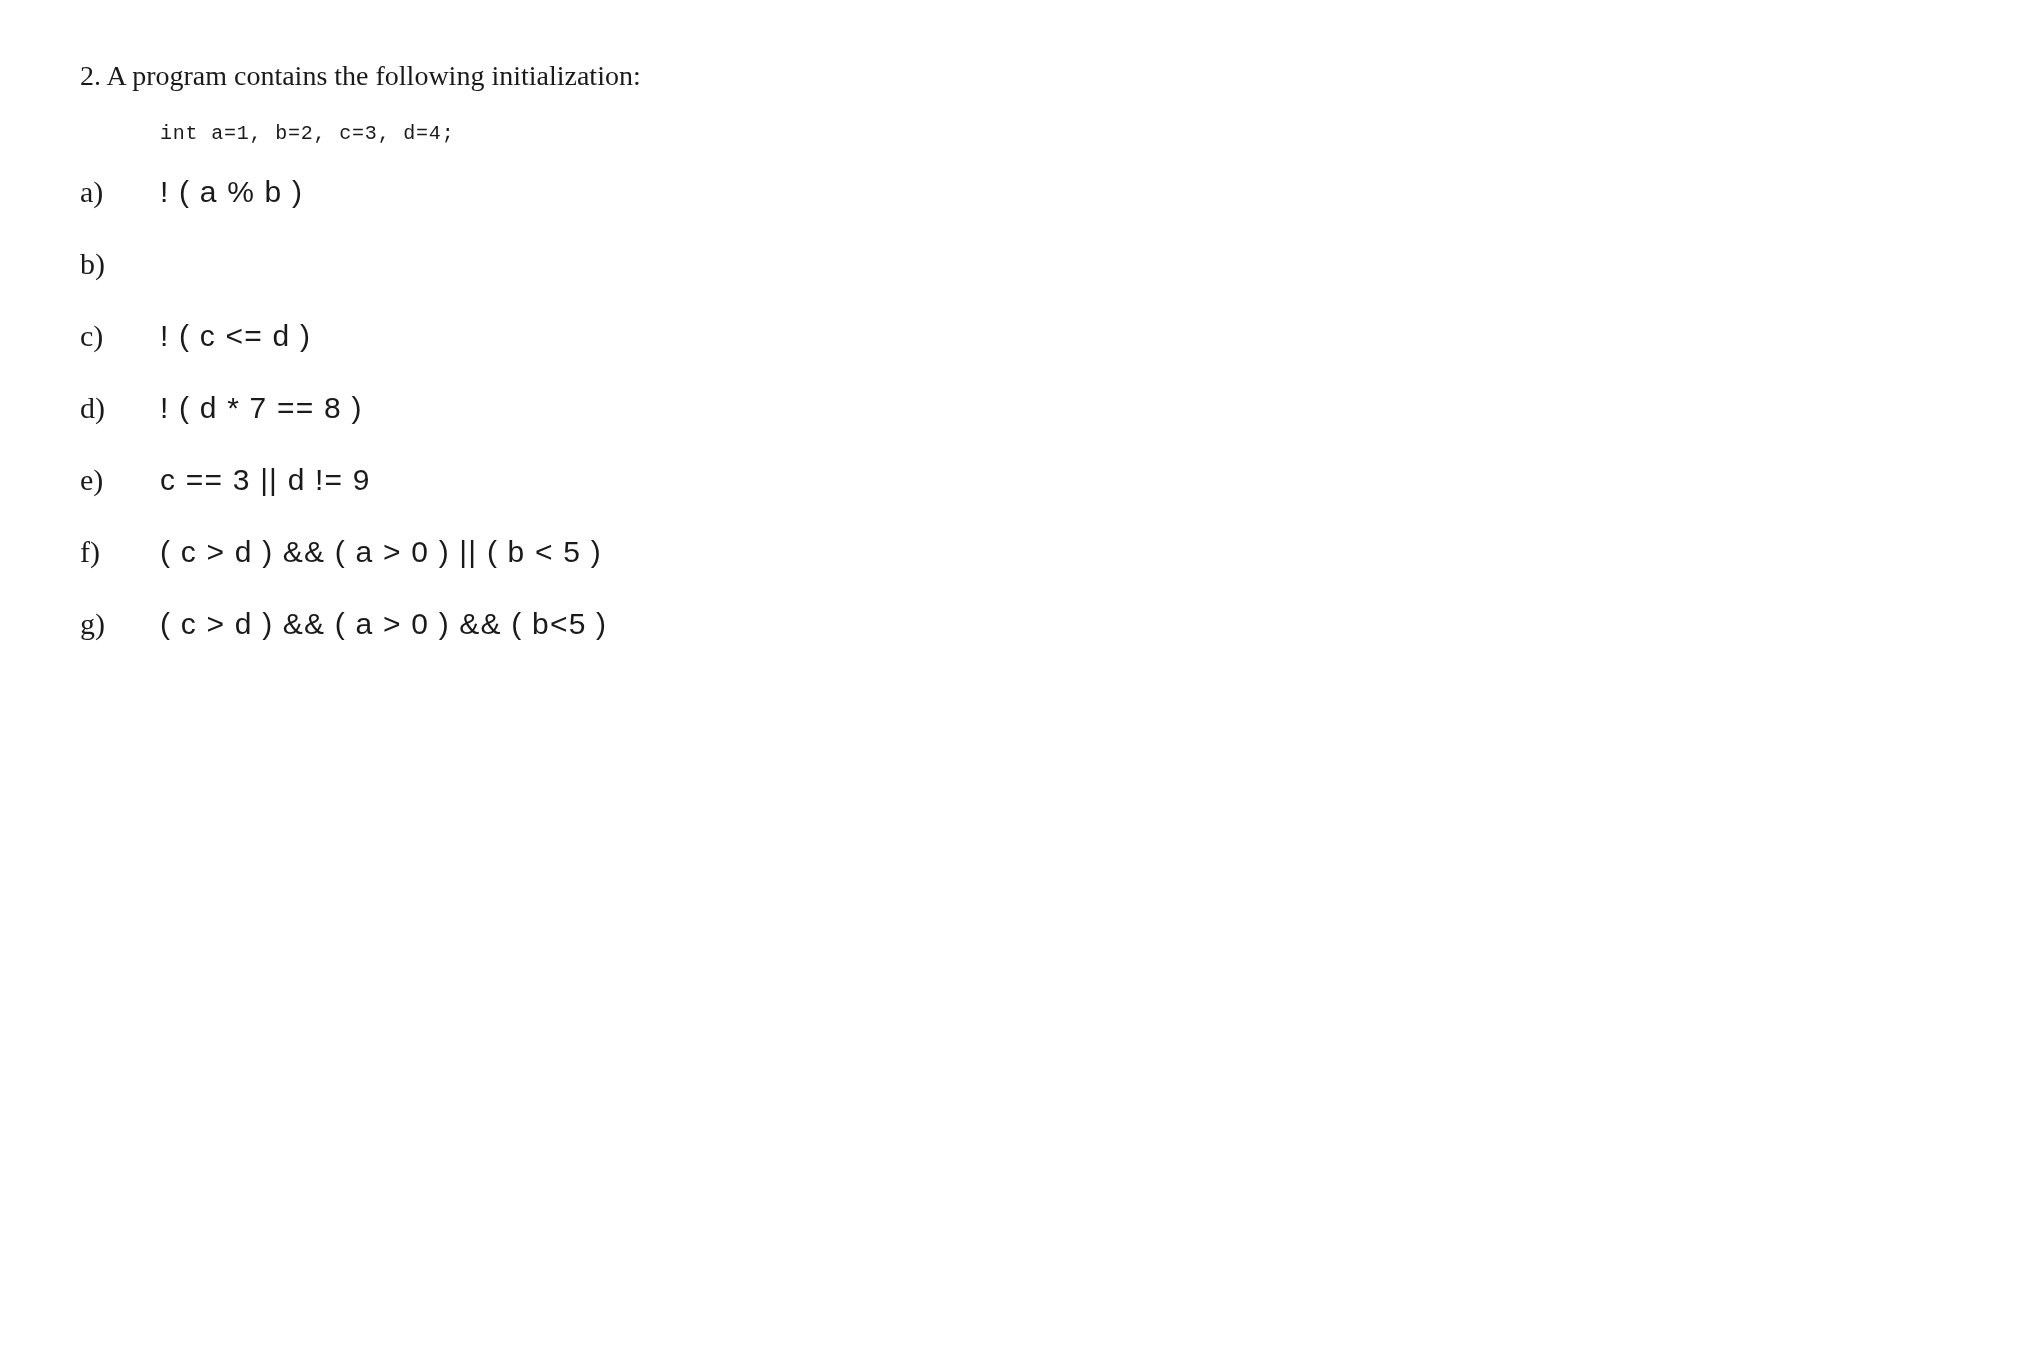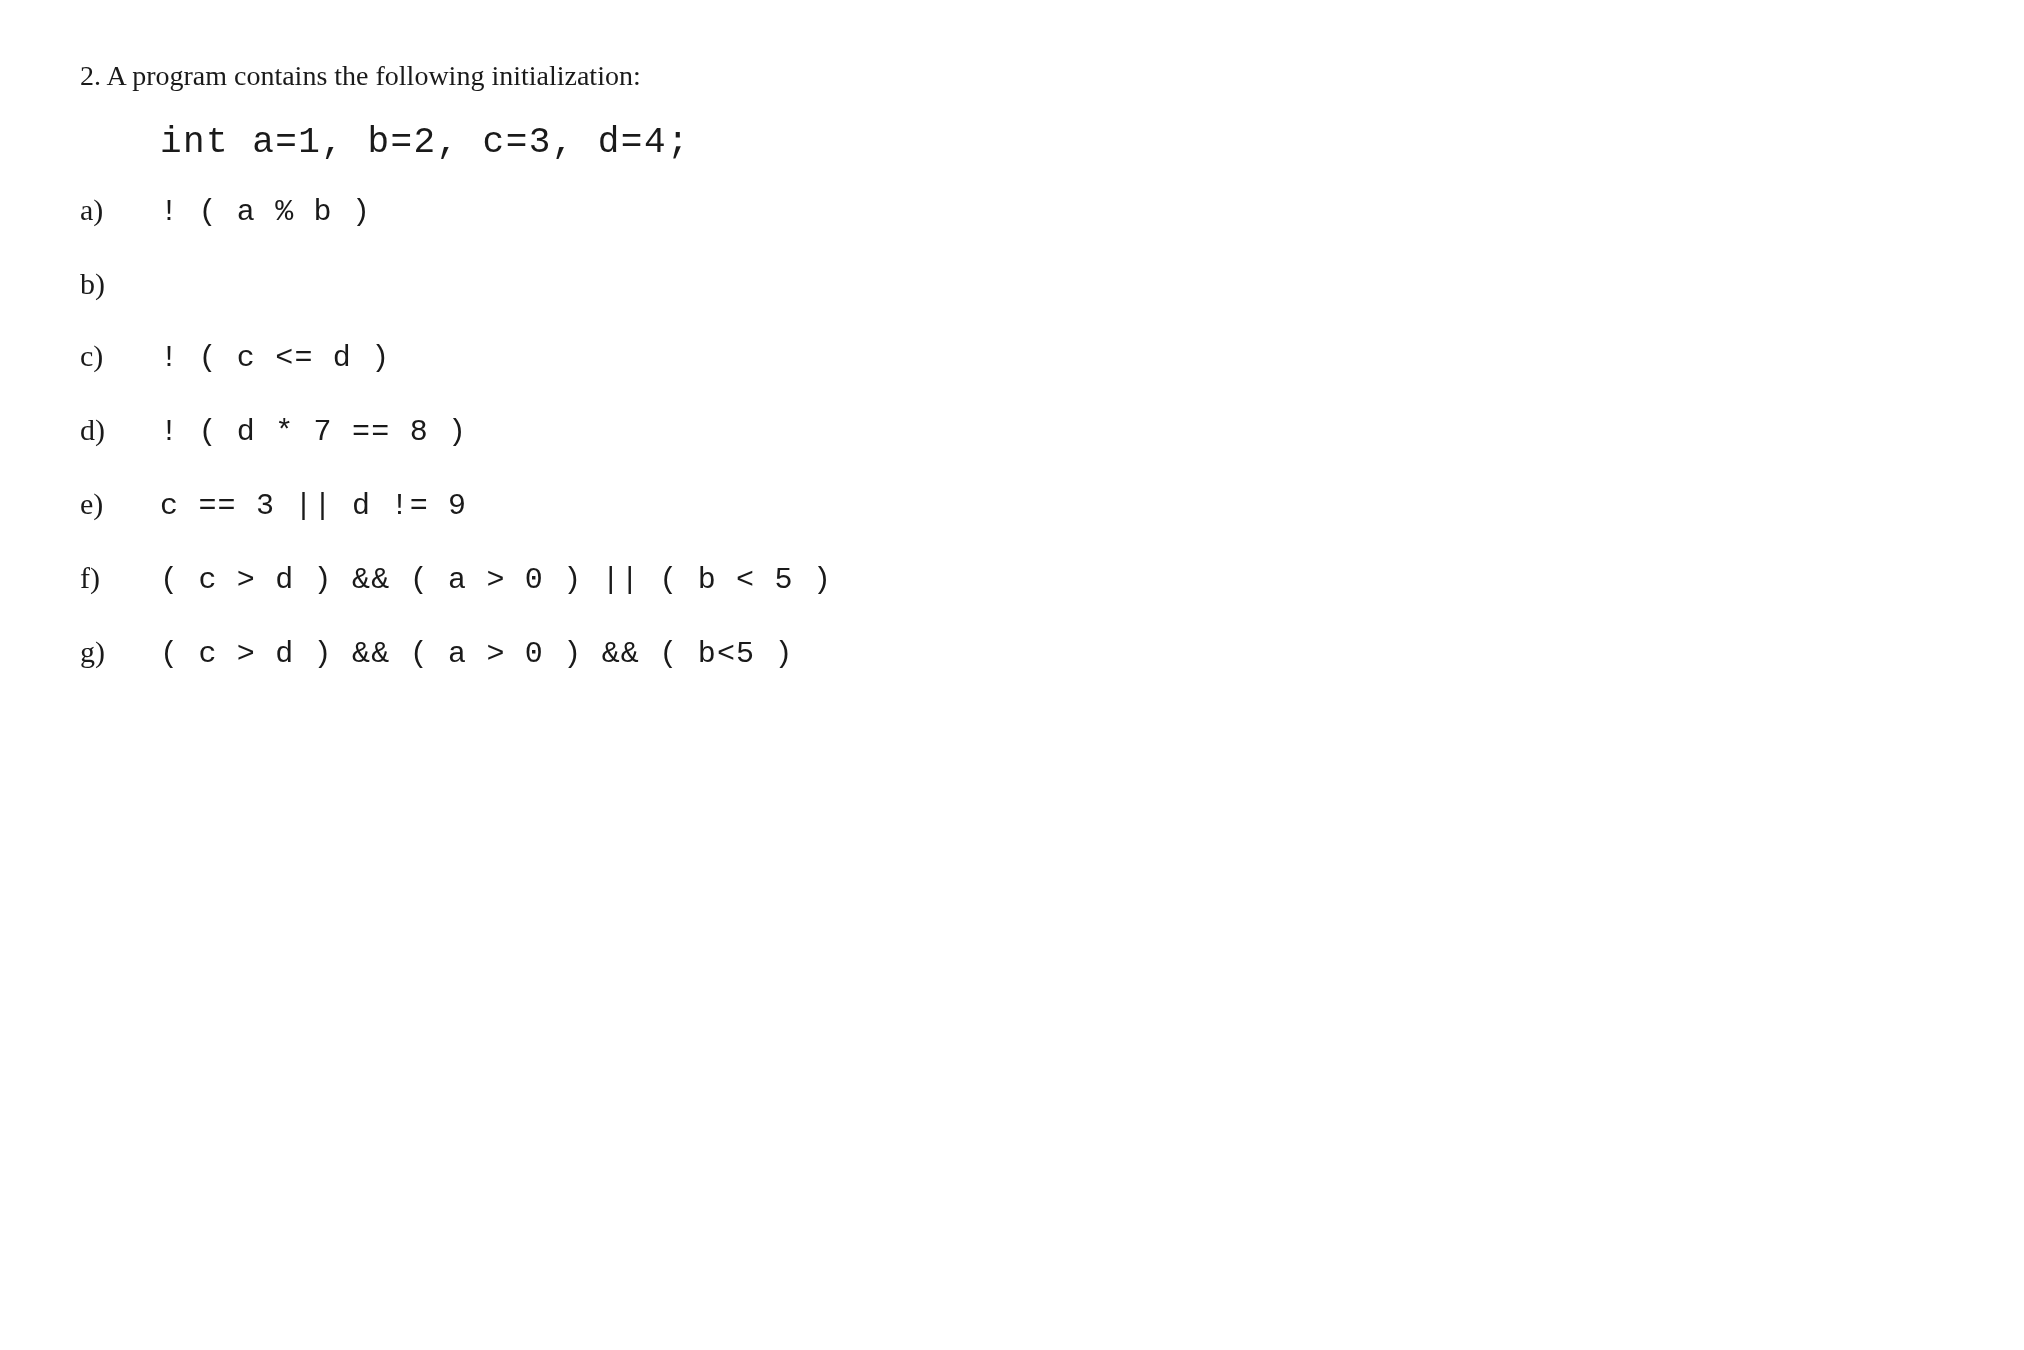--- a/index.html
+++ b/index.html
@@ -13,21 +13,21 @@
       font-family: Georgia, 'Times New Roman', serif;
       font-size: 28px;
       color: #1a1a1a;
       padding: 60px 80px;
       min-height: 1350px;
       width: 2024px;
     }
 
     .code-block {
       font-family: 'Courier New', Courier, monospace;
-      font-size: 36px;
+      font-size: 20px;
       margin: 30px 0 30px 80px;
       letter-spacing: 0.04em;
     }
 
     .instruction {
       font-size: 30px;
       margin-bottom: 60px;
       margin-top: 20px;
     }
 
@@ -43,21 +43,21 @@
       font-size: 28px;
     }
 
     .expr-label {
       font-family: Georgia, 'Times New Roman', serif;
       min-width: 80px;
       font-size: 30px;
     }
 
     .expr-code {
-      font-family: Liberation Mono, monospace;
+      font-family: Liberation Sans, sans-serif;
       font-size: 30px;
       letter-spacing: 0.04em;
     }
   </style>
 </head>
 <body>
 
 <div>
 
   <p>2. A program contains the following initialization:</p>

